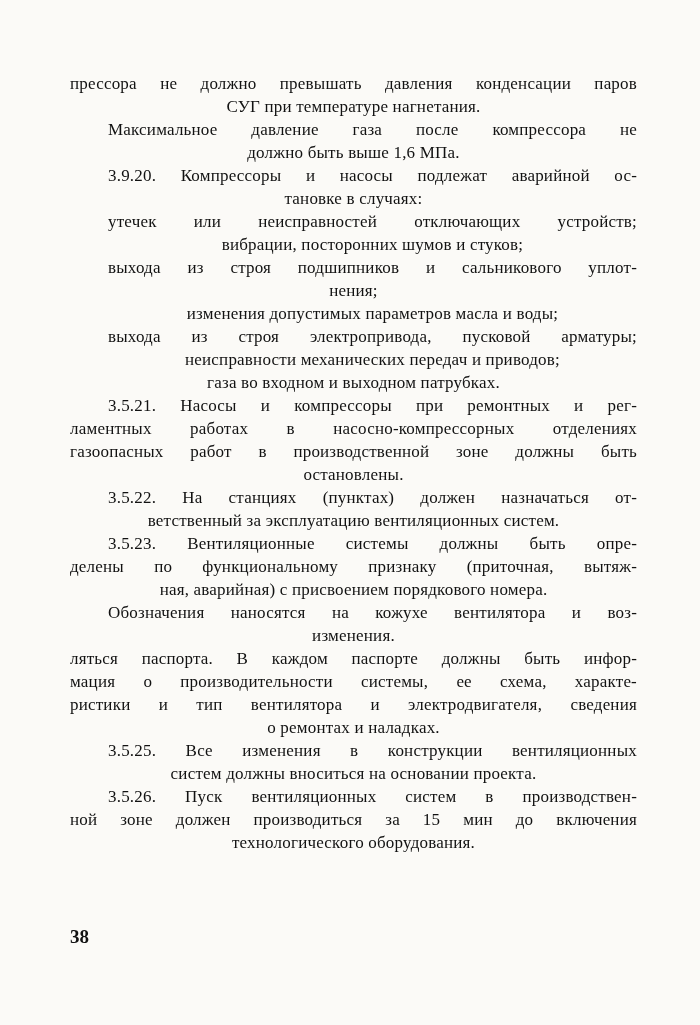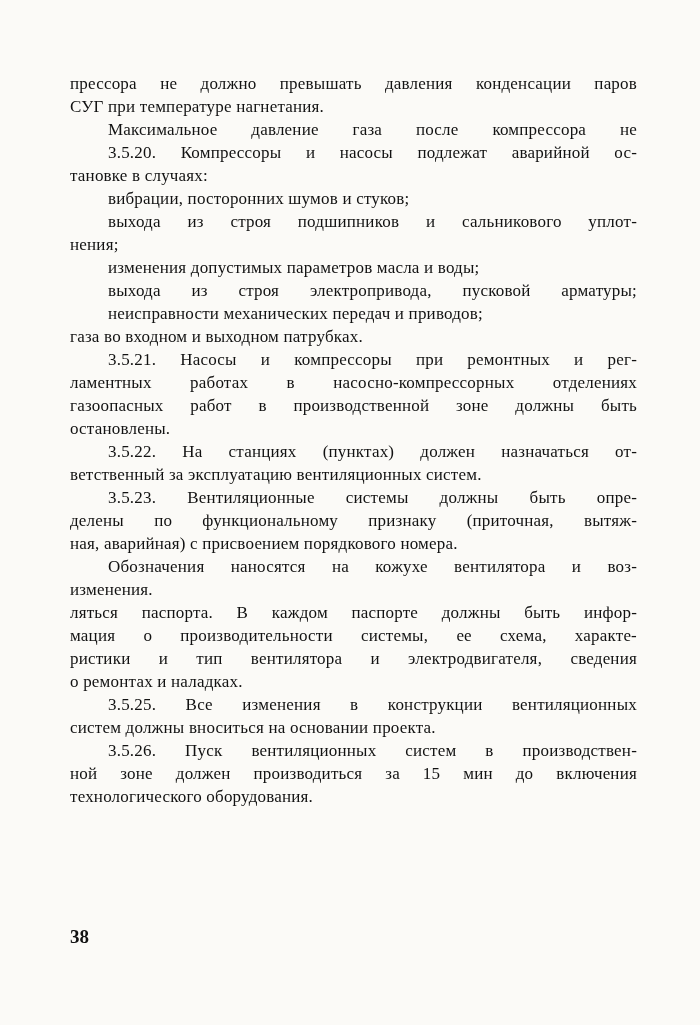--- a/index.html
+++ b/index.html
@@ -28,21 +28,21 @@
     width: 567px;
     font-family: "Liberation Serif", "DejaVu Serif", serif;
     font-size: 17px;
     line-height: 23px;
     color: #121212;
     letter-spacing: 0.2px;
   }
   .line {
     height: 23px;
     white-space: normal;
-    text-align: left;
+    text-align: center;
   }
   .line.justify {
     text-align: justify;
     text-align-last: justify;
     -moz-text-align-last: justify;
   }
   .line.indent {
     text-indent: 38px;
   }
   .page-number {
@@ -56,22 +56,24 @@
   }
 </style>
 </head>
 <body>
 
 <div class="page">
   <div class="text-block" id="lines-container">
       <div class="line justify">прессора не должно превышать давления конденсации паров</div>
       <div class="line">СУГ при температуре нагнетания.</div>
       <div class="line indent justify">Максимальное давление газа после компрессора не</div>
-      <div class="line indent justify">3.5.20. Компрессоры и насосы подлежат аварийной ос-</div>
+      <div class="line">должно быть выше 1,6 МПа.</div>
+      <div class="line indent justify">3.9.20. Компрессоры и насосы подлежат аварийной ос-</div>
       <div class="line">тановке в случаях:</div>
+      <div class="line indent justify">утечек или неисправностей отключающих устройств;</div>
       <div class="line indent">вибрации, посторонних шумов и стуков;</div>
       <div class="line indent justify">выхода из строя подшипников и сальникового уплот-</div>
       <div class="line">нения;</div>
       <div class="line indent">изменения допустимых параметров масла и воды;</div>
       <div class="line indent justify">выхода из строя электропривода, пусковой арматуры;</div>
       <div class="line indent">неисправности механических передач и приводов;</div>
       <div class="line">газа во входном и выходном патрубках.</div>
       <div class="line indent justify">3.5.21. Насосы и компрессоры при ремонтных и рег-</div>
       <div class="line justify">ламентных работах в насосно-компрессорных отделениях</div>
       <div class="line justify">газоопасных работ в производственной зоне должны быть</div>

